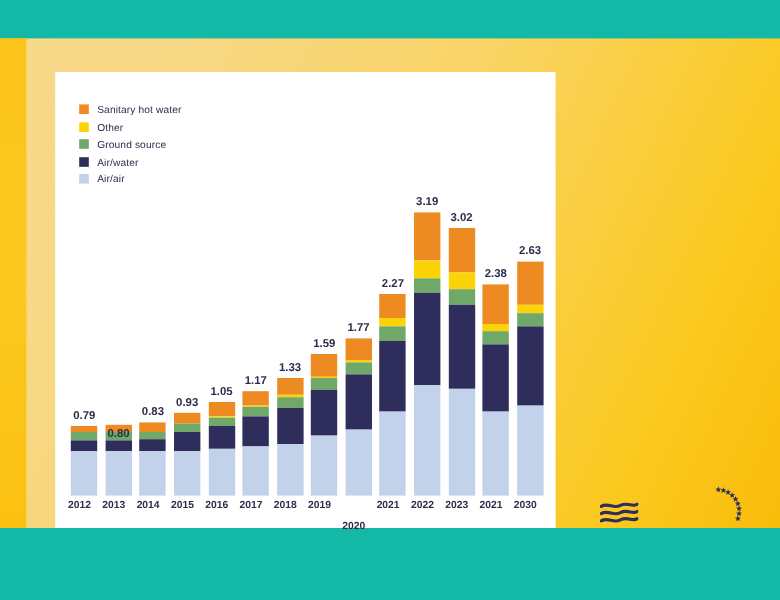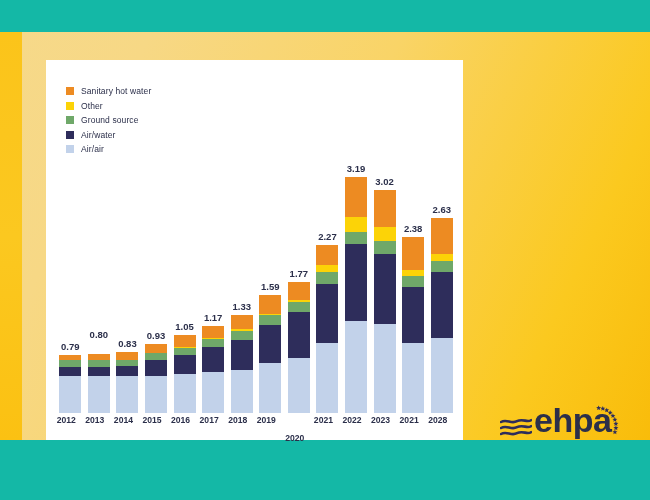--- a/index.html
+++ b/index.html
@@ -113,21 +113,21 @@
           </div>
           <div class="bar-lbl" style="bottom: 61.4451px;">0.79</div>
         </div>
         <div class="bar-col" style="left: 31.8571px;">
           <div class="bar-stack">
             <div class="seg" title="Sanitary hot water" style="height: 6.65831px; background: rgb(237, 139, 34);"></div>
             <div class="seg" title="Ground source" style="height: 6.65831px; background: rgb(111, 168, 105);"></div>
             <div class="seg" title="Air/water" style="height: 8.87774px; background: rgb(46, 45, 91);"></div>
             <div class="seg" title="Air/air" style="height: 36.9906px; background: rgb(194, 210, 234);"></div>
           </div>
-          <div class="bar-lbl" style="bottom: 73px;">0.80</div>
+          <div class="bar-lbl" style="bottom: 46px;">0.80</div>
         </div>
         <div class="bar-col" style="left: 60.4286px;">
           <div class="bar-stack">
             <div class="seg" title="Sanitary hot water" style="height: 8.13793px; background: rgb(237, 139, 34);"></div>
             <div class="seg" title="Ground source" style="height: 6.65831px; background: rgb(111, 168, 105);"></div>
             <div class="seg" title="Air/water" style="height: 9.61755px; background: rgb(46, 45, 91);"></div>
             <div class="seg" title="Air/air" style="height: 36.9906px; background: rgb(194, 210, 234);"></div>
           </div>
           <div class="bar-lbl" style="bottom: 64.4044px;">0.83</div>
         </div>
@@ -249,35 +249,34 @@
         <div class="xtick" style="left: 85px;">2015</div>
         <div class="xtick" style="left: 113.571px;">2016</div>
         <div class="xtick" style="left: 142.143px;">2017</div>
         <div class="xtick" style="left: 170.714px;">2018</div>
         <div class="xtick" style="left: 199.286px;">2019</div>
         <div class="xtick" style="left: 227.857px; margin-top: 18px;">2020</div>
         <div class="xtick" style="left: 256.429px;">2021</div>
         <div class="xtick" style="left: 285px;">2022</div>
         <div class="xtick" style="left: 313.571px;">2023</div>
         <div class="xtick" style="left: 342.143px;">2021</div>
-        <div class="xtick" style="left: 370.714px;">2028</div>
+        <div class="xtick" style="left: 370.714px;">2030</div>
       </div>
 
   </div>
 
 
   <div id="logo">
     <span id="logo-waves">
       <svg width="32" height="20" viewBox="0 0 32 20">
         <path d="M1 4 C7 0.5, 11 6.5, 17 3.2 C23 0, 27 5, 31 2.2" stroke="#2E2D5B" stroke-width="2.6" fill="none" stroke-linecap="round"></path>
         <path d="M1 10 C7 6.5, 11 12.5, 17 9.2 C23 6, 27 11, 31 8.2" stroke="#2E2D5B" stroke-width="2.6" fill="none" stroke-linecap="round"></path>
         <path d="M1 16 C7 12.5, 11 18.5, 17 15.2 C23 12, 27 17, 31 14.2" stroke="#2E2D5B" stroke-width="2.6" fill="none" stroke-linecap="round"></path>
       </svg>
     </span>
-    <span id="logo-word">ehpa</span>
     <span id="logo-stars">
       <svg width="40" height="40" viewBox="0 0 40 40">
         <g fill="#2E2D5B">
           <g id="s">
               <path d="M12.63 5.41 L13.32 7.06 L15.10 7.21 L13.74 8.37 L14.16 10.11 L12.63 9.18 L11.10 10.11 L11.52 8.37 L10.16 7.21 L11.94 7.06 Z"></path>
               <path d="M16.81 6.05 L17.50 7.71 L19.28 7.85 L17.92 9.02 L18.34 10.76 L16.81 9.82 L15.28 10.76 L15.70 9.02 L14.34 7.85 L16.12 7.71 Z"></path>
               <path d="M20.73 7.66 L21.41 9.31 L23.20 9.45 L21.84 10.62 L22.25 12.36 L20.73 11.43 L19.20 12.36 L19.61 10.62 L18.25 9.45 L20.04 9.31 Z"></path>
               <path d="M24.16 10.13 L24.85 11.78 L26.63 11.93 L25.27 13.09 L25.69 14.83 L24.16 13.90 L22.63 14.83 L23.05 13.09 L21.69 11.93 L23.47 11.78 Z"></path>
               <path d="M26.92 13.33 L27.61 14.99 L29.40 15.13 L28.04 16.30 L28.45 18.04 L26.92 17.10 L25.39 18.04 L25.81 16.30 L24.45 15.13 L26.23 14.99 Z"></path>
               <path d="M28.86 17.10 L29.55 18.75 L31.33 18.89 L29.97 20.06 L30.39 21.80 L28.86 20.87 L27.33 21.80 L27.75 20.06 L26.39 18.89 L28.17 18.75 Z"></path>

